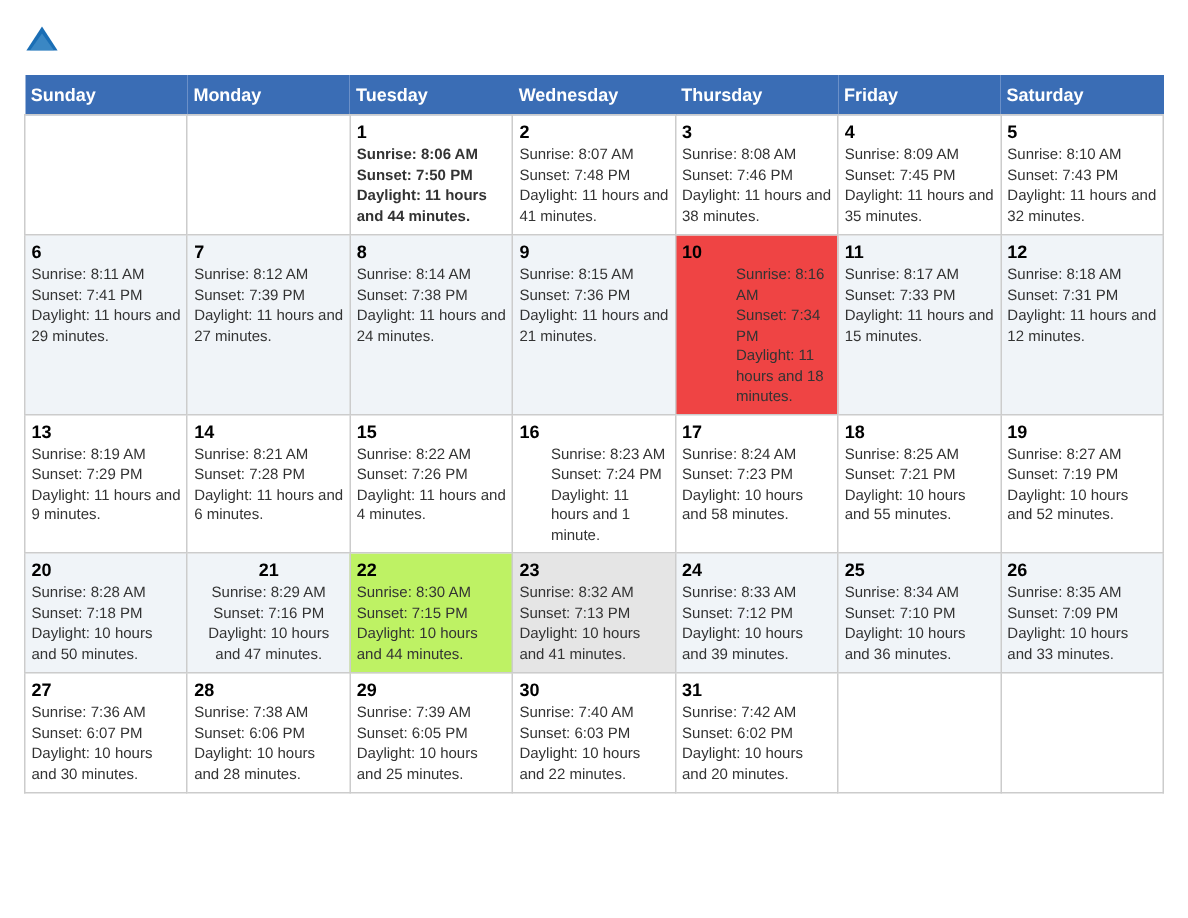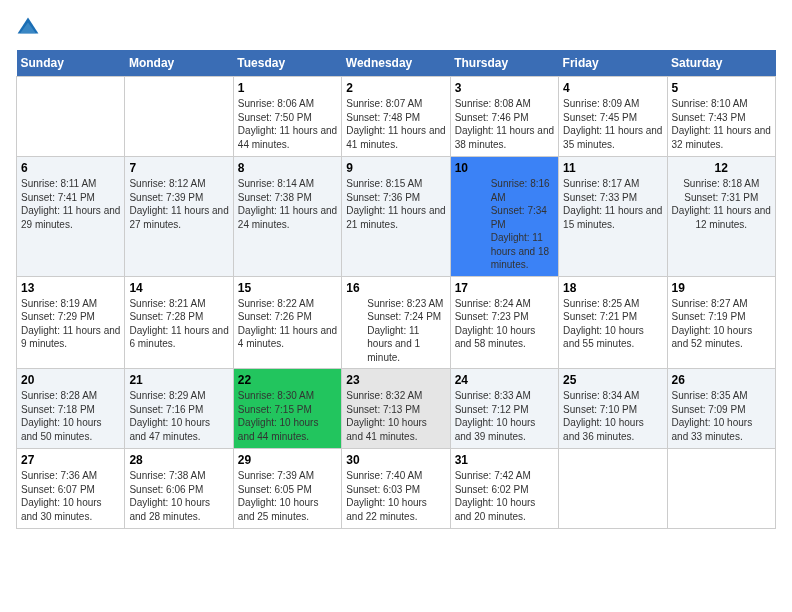--- a/index.html
+++ b/index.html
@@ -125,21 +125,21 @@
         <th>Friday</th>
         <th>Saturday</th>
       </tr>
   </thead>
   <tbody id="calendar-body">
   <tr>
         <td class="empty"></td>
         <td class="empty"></td>
         <td>
           <span class="day-number">1</span>
-          <div class="day-info" style="white-space: pre-line;">Sunrise: 8:06 AM
+          <div class="day-info" style="white-space: pre-line; font-weight: bold;">Sunrise: 8:06 AM
 Sunset: 7:50 PM
 Daylight: 11 hours and 44 minutes.</div>
         </td>
         <td>
           <span class="day-number">2</span>
           <div class="day-info" style="white-space: pre-line;">Sunrise: 8:07 AM
 Sunset: 7:48 PM
 Daylight: 11 hours and 41 minutes.</div>
         </td>
         <td>
@@ -179,33 +179,33 @@
           <div class="day-info" style="white-space: pre-line;">Sunrise: 8:14 AM
 Sunset: 7:38 PM
 Daylight: 11 hours and 24 minutes.</div>
         </td>
         <td style="background: rgb(240, 244, 248);">
           <span class="day-number">9</span>
           <div class="day-info" style="white-space: pre-line;">Sunrise: 8:15 AM
 Sunset: 7:36 PM
 Daylight: 11 hours and 21 minutes.</div>
         </td>
-        <td style="background: #3b82f6;">
+        <td style="background: #ef4444;">
           <span class="day-number">10</span>
           <div class="day-info" style="white-space: pre-line; margin-left: 36px;">Sunrise: 8:16 AM
 Sunset: 7:34 PM
 Daylight: 11 hours and 18 minutes.</div>
         </td>
         <td style="background: rgb(240, 244, 248); margin-top: 12px;">
           <span class="day-number">11</span>
           <div class="day-info" style="white-space: pre-line;">Sunrise: 8:17 AM
 Sunset: 7:33 PM
 Daylight: 11 hours and 15 minutes.</div>
         </td>
-        <td style="background: rgb(240, 244, 248); text-align: center;">
+        <td style="background: rgb(240, 244, 248);">
           <span class="day-number">12</span>
           <div class="day-info" style="white-space: pre-line;">Sunrise: 8:18 AM
 Sunset: 7:31 PM
 Daylight: 11 hours and 12 minutes.</div>
         </td>
       </tr>
       <tr>
         <td>
           <span class="day-number">13</span>
           <div class="day-info" style="white-space: pre-line;">Sunrise: 8:19 AM
@@ -249,27 +249,27 @@
 Daylight: 10 hours and 52 minutes.</div>
         </td>
       </tr>
       <tr>
         <td style="background: rgb(240, 244, 248);">
           <span class="day-number">20</span>
           <div class="day-info" style="white-space: pre-line;">Sunrise: 8:28 AM
 Sunset: 7:18 PM
 Daylight: 10 hours and 50 minutes.</div>
         </td>
-        <td style="background: rgb(240, 244, 248);">
+        <td style="background: rgb(240, 244, 248); text-align: center;">
           <span class="day-number">21</span>
           <div class="day-info" style="white-space: pre-line;">Sunrise: 8:29 AM
 Sunset: 7:16 PM
 Daylight: 10 hours and 47 minutes.</div>
         </td>
-        <td style="background: #22c55e;">
+        <td style="background: #bef264;">
           <span class="day-number">22</span>
           <div class="day-info" style="white-space: pre-line;">Sunrise: 8:30 AM
 Sunset: 7:15 PM
 Daylight: 10 hours and 44 minutes.</div>
         </td>
         <td style="background: #e5e5e5;">
           <span class="day-number">23</span>
           <div class="day-info" style="white-space: pre-line;">Sunrise: 8:32 AM
 Sunset: 7:13 PM
 Daylight: 10 hours and 41 minutes.</div>

